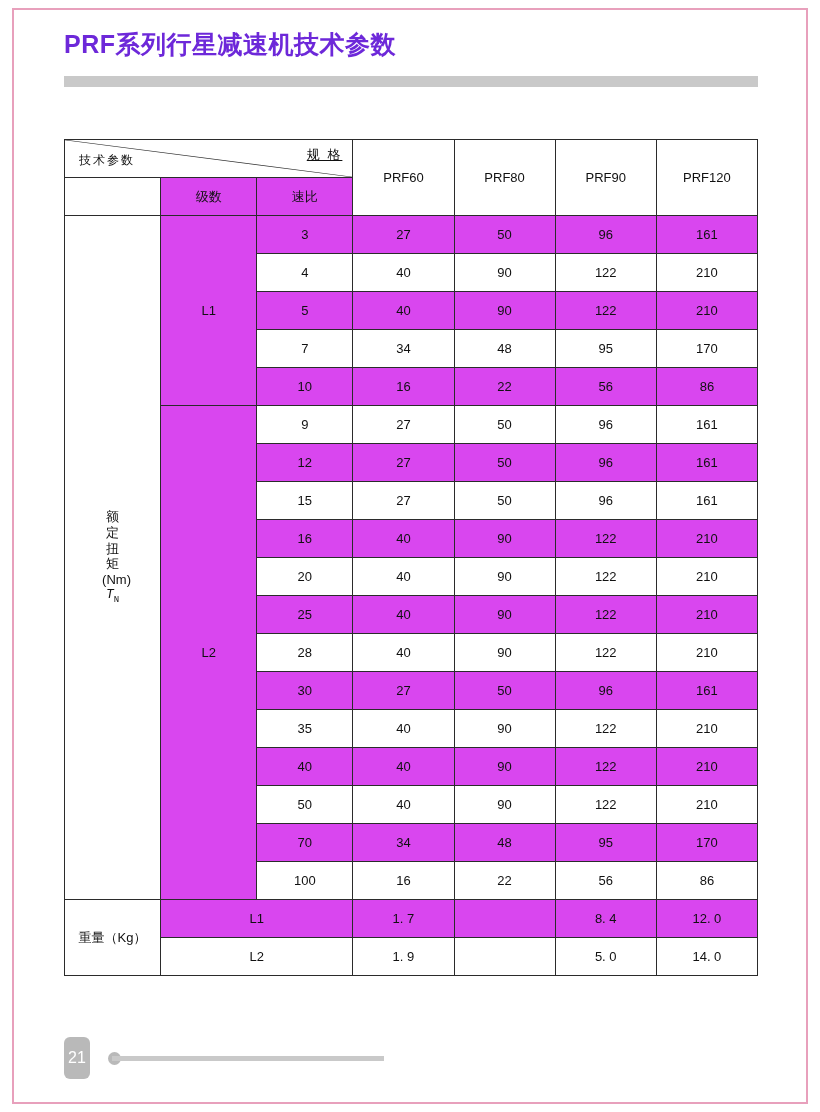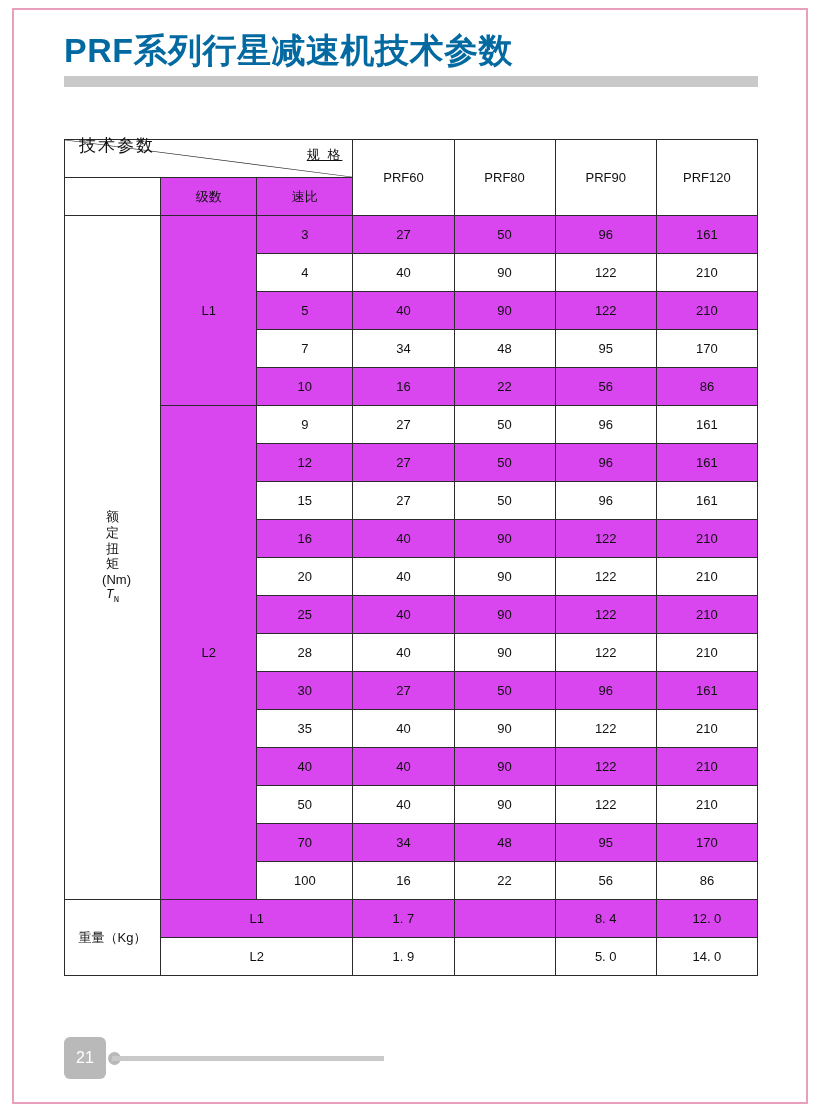--- a/index.html
+++ b/index.html
@@ -44,23 +44,23 @@
     position: absolute;
     left: 12px; bottom: 8px;
     height: 2px; right: 12px;
     background: #e8a0bc;
   }
 
   .title {
     position: absolute;
     left: 64px;
     top: 28px;
-    font-size: 34px;
+    font-size: 25px;
     font-weight: bold;
-    color: #0369a1;
+    color: #6d28d9;
     letter-spacing: 0.5px;
     white-space: nowrap;
   }
   .title-rule {
     position: absolute;
     left: 64px;
     top: 76px;
     width: 694px;
     height: 11px;
     background: #c9c9c9;
@@ -106,22 +106,22 @@
     position: absolute;
     right: 10px;
     top: 6px;
     font-size: 13px;
     letter-spacing: 2px;
     text-decoration: underline;
   }
   .diag .lbl-param {
     position: absolute;
     left: 14px;
-    bottom: 20px;
-    font-size: 17px;
+    bottom: 8px;
+    font-size: 12px;
     letter-spacing: 2px;
   }
   .vert-wrap {
     display: flex;
     align-items: center;
     justify-content: center;
     height: 100%;
   }
   .tn {
     font-style: italic;
@@ -131,21 +131,21 @@
   .tn sub {
     font-size: 9px;
     font-style: normal;
   }
 
   
   .footer-badge {
     position: absolute;
     left: 64px;
     bottom: 33px;
-    width: 42px;
+    width: 26px;
     height: 42px;
     background: #b9b9b9;
     border-radius: 6px;
     color: #ffffff;
     font-size: 16px;
     display: flex;
     align-items: center;
     justify-content: center;
   }
   .footer-line {

